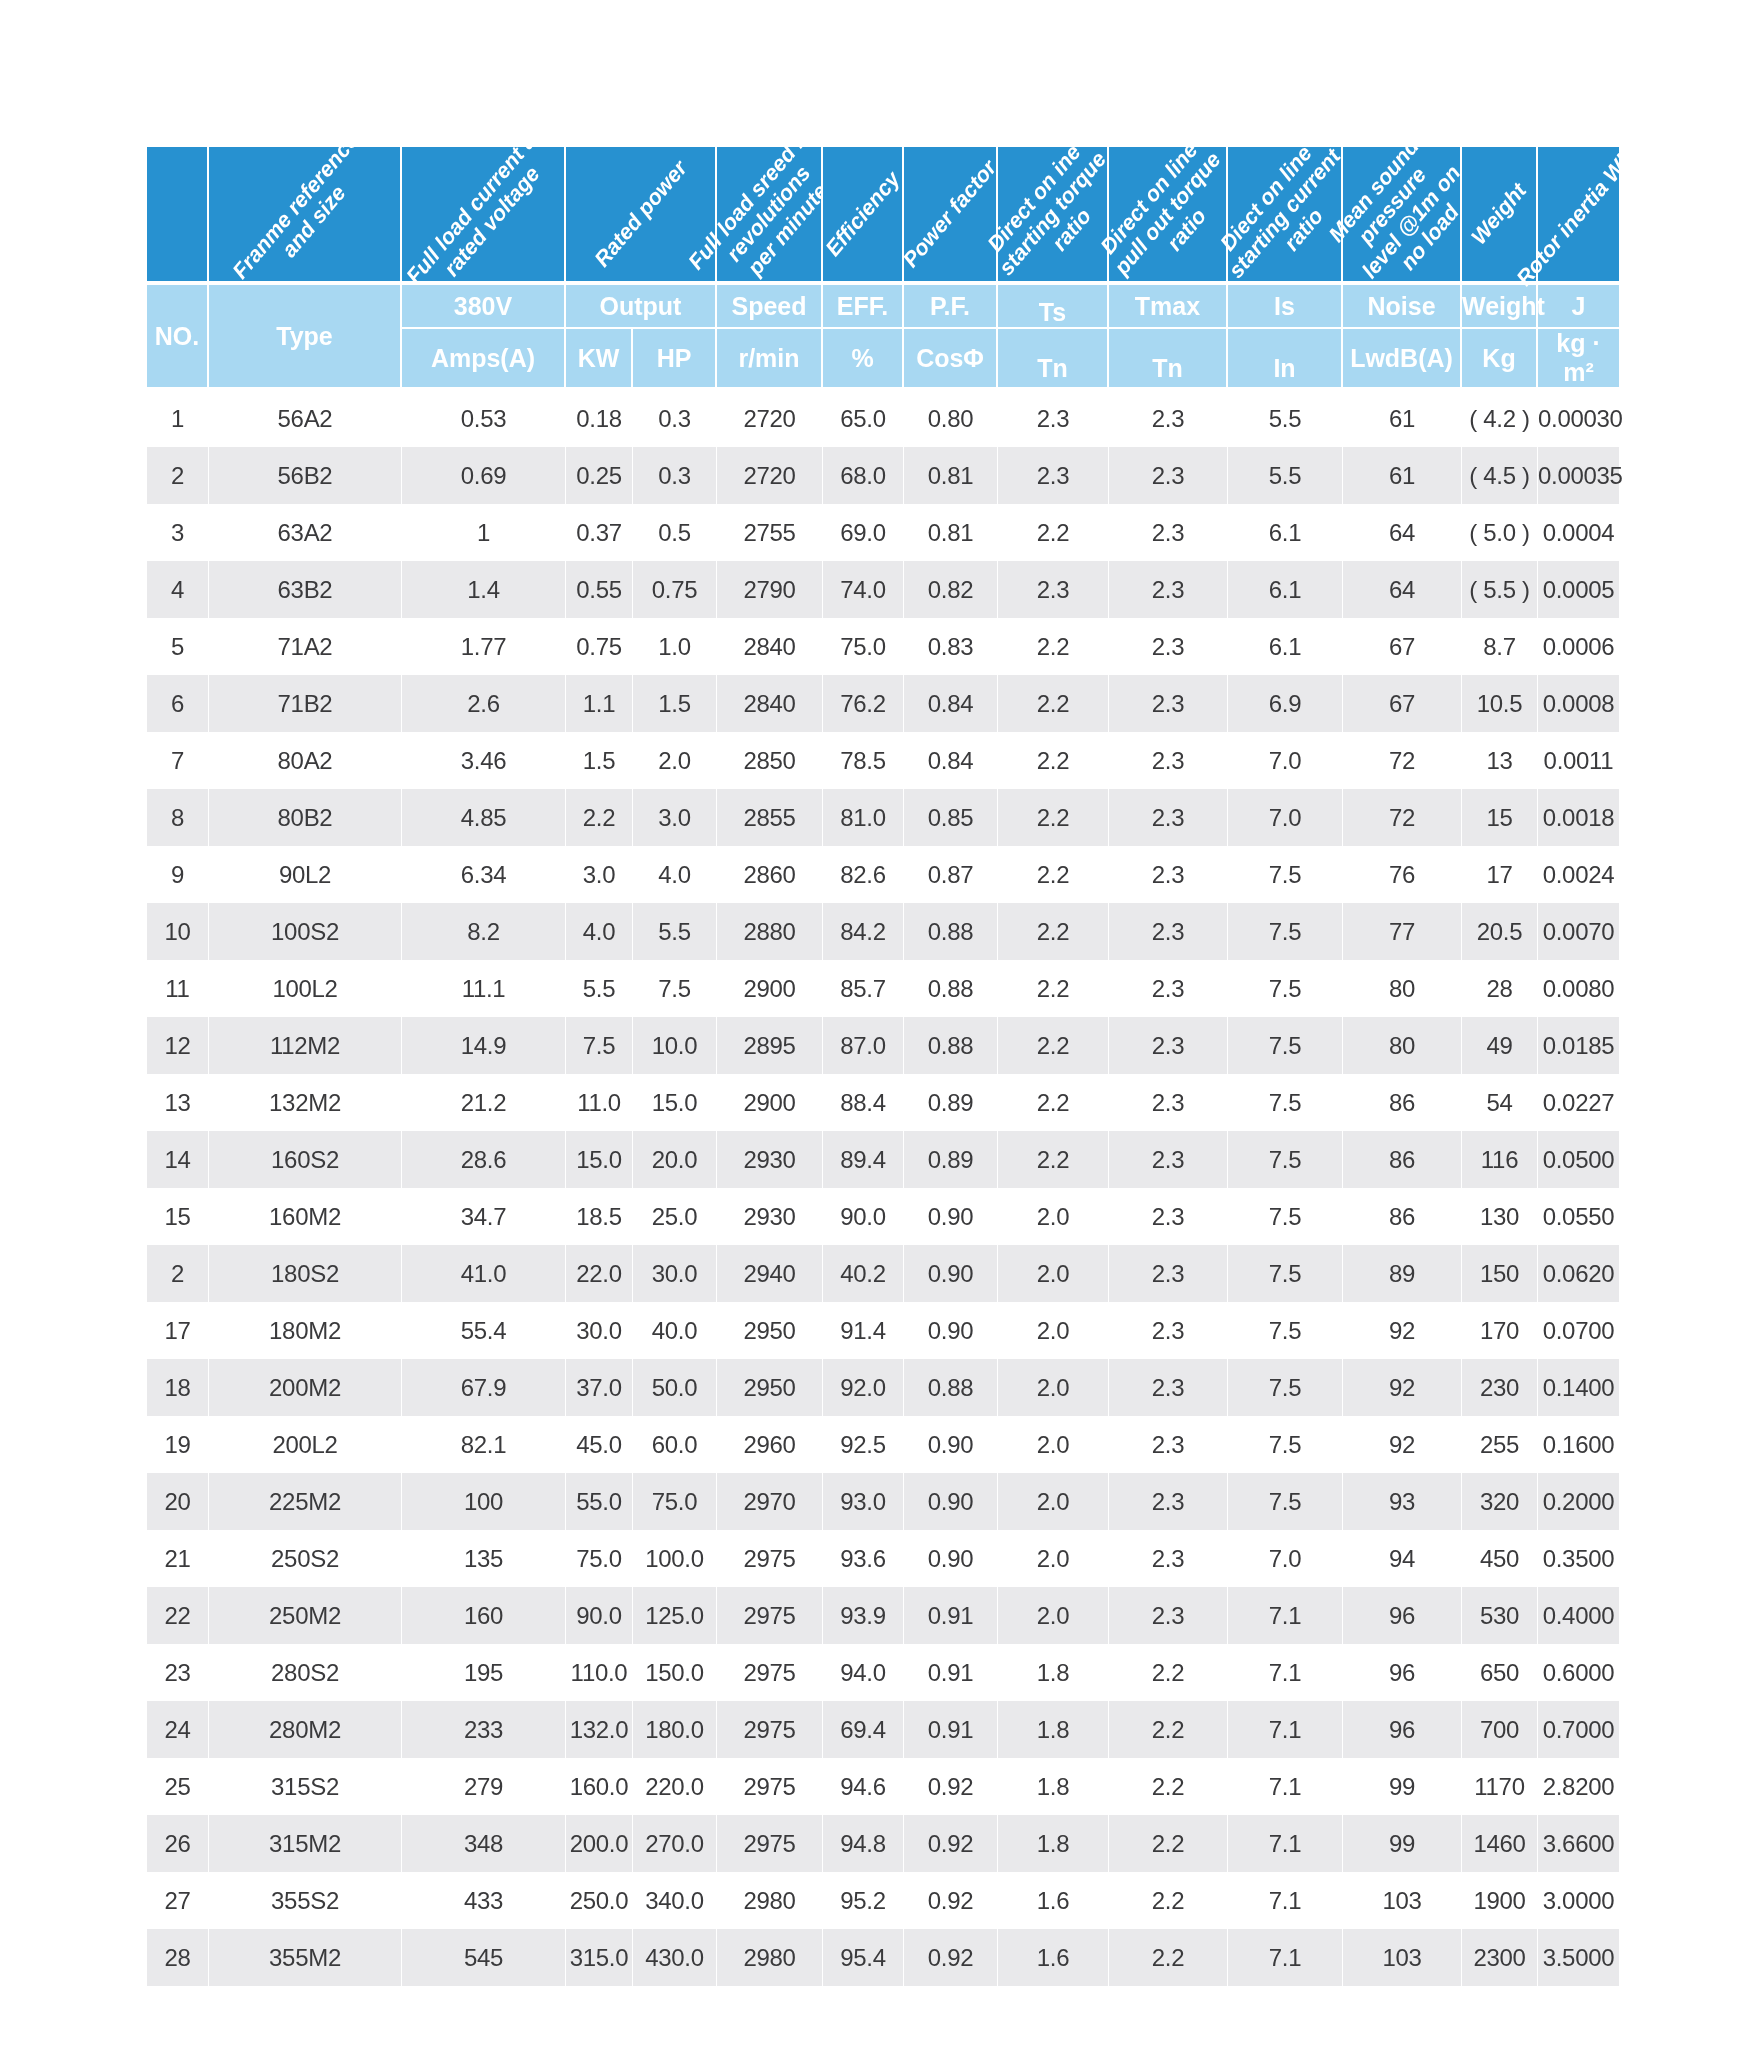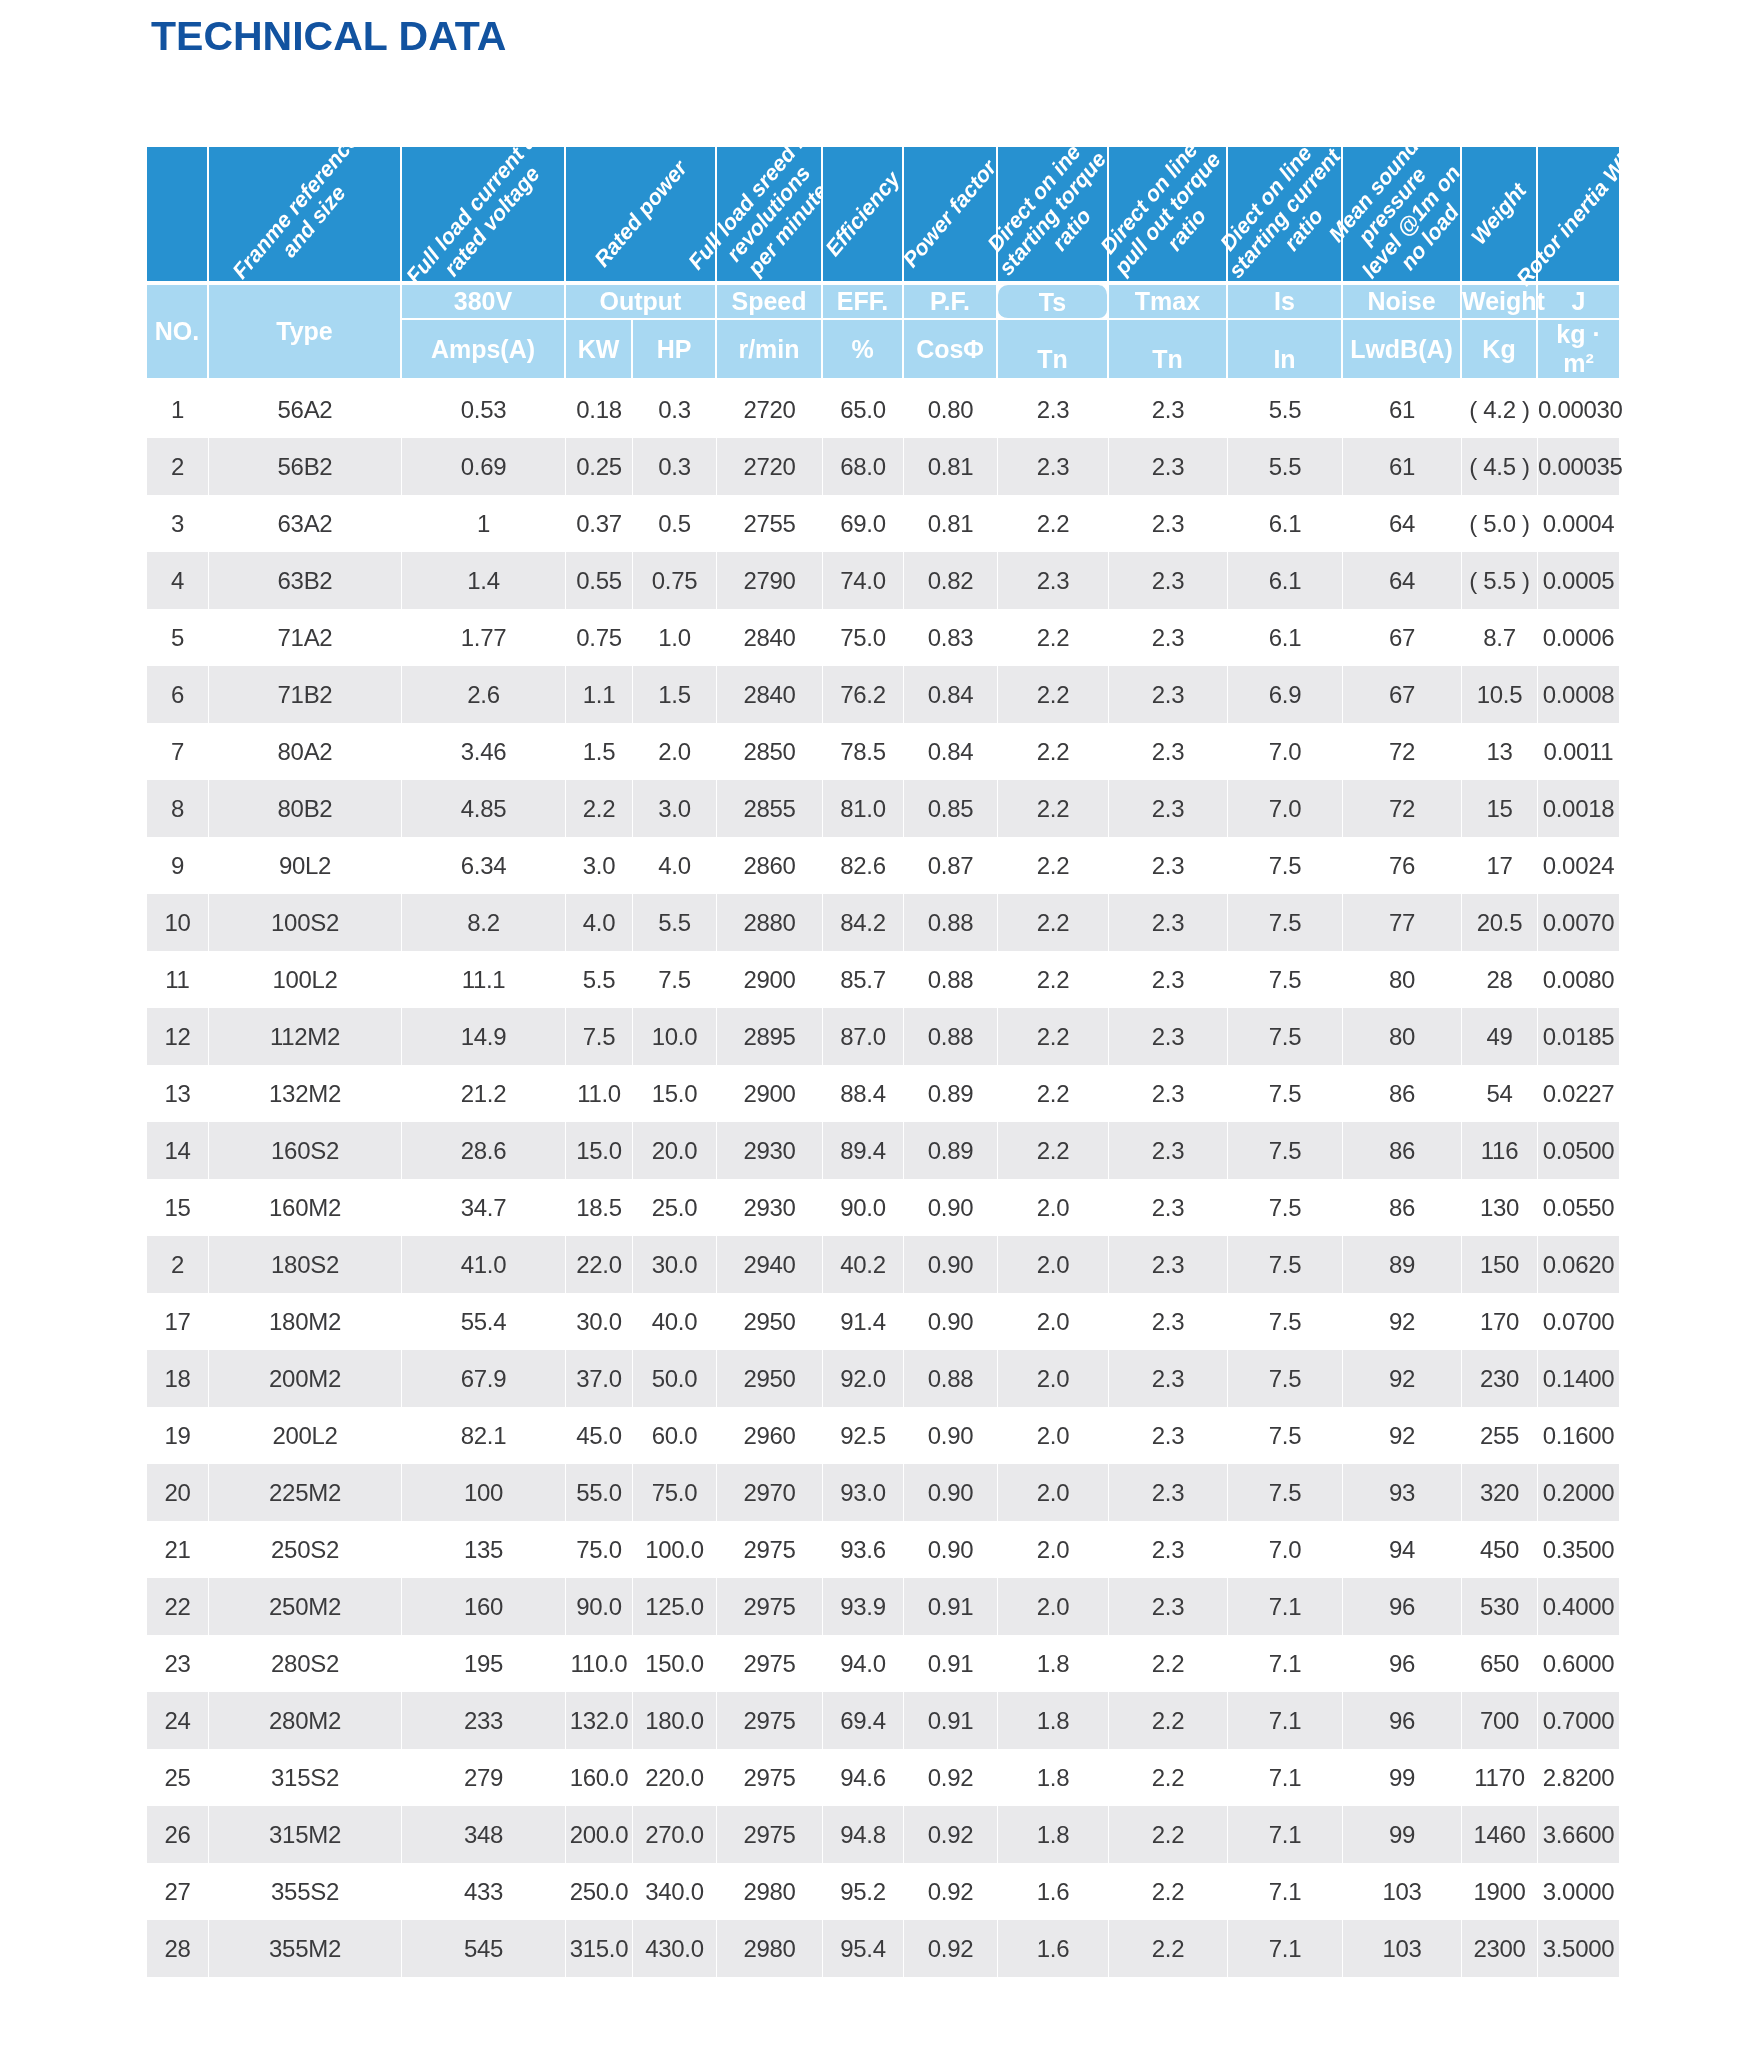--- a/index.html
+++ b/index.html
@@ -47,39 +47,38 @@
   
   tr.sub1 th, tr.sub2 th{
     background:var(--header-light); color:#fff; font-weight:bold;
     font-size:25px; text-align:center; vertical-align:middle;
     border-right:2.1px solid #fff;
   }
   tr.sub1 th{ height:35px; border-bottom:2.8px solid #fff;text-align:center; }
   tr.sub2 th{ height:42px; border-bottom:3.5px solid #fff; }
   tr.sub1 th.spanner{ border-bottom:3.5px solid #fff;margin-left:36px; }
   tr.sub1 th:last-child, tr.sub2 th:last-child{ border-right:none; }
-  tr.sub1 th.frac-top{ vertical-align:top; padding-top:3px;border-radius:10px; }
+  tr.sub1 th.frac-top{ vertical-align:top; padding-top:13px; }
   tr.sub2 th.frac-bot{ vertical-align:bottom; padding-bottom:4.2px; }
 
   
   tbody.data tr{ height:57px; }
   tbody.data tr:nth-child(even) td{ background:var(--row-alt); }
   tbody.data td{
     text-align:center; vertical-align:middle;
     font-size:24px; color:var(--cell-text);
     border-right:1.4px solid #fff; letter-spacing:-0.3px;
   }
   tbody.data td:last-child{ border-right:none; }
 </style>
 </head>
 <body>
 
 <div class="page">
 
-  <div class="title">TECHNICAL DATA</div>
 
   <table class="spec">
     <colgroup>
       <col style="width:62px">
         <col style="width:193px">
         <col style="width:164px">
       <col style="width:67px">
         <col style="width:84px">
         <col style="width:106px">
       <col style="width:81px">

